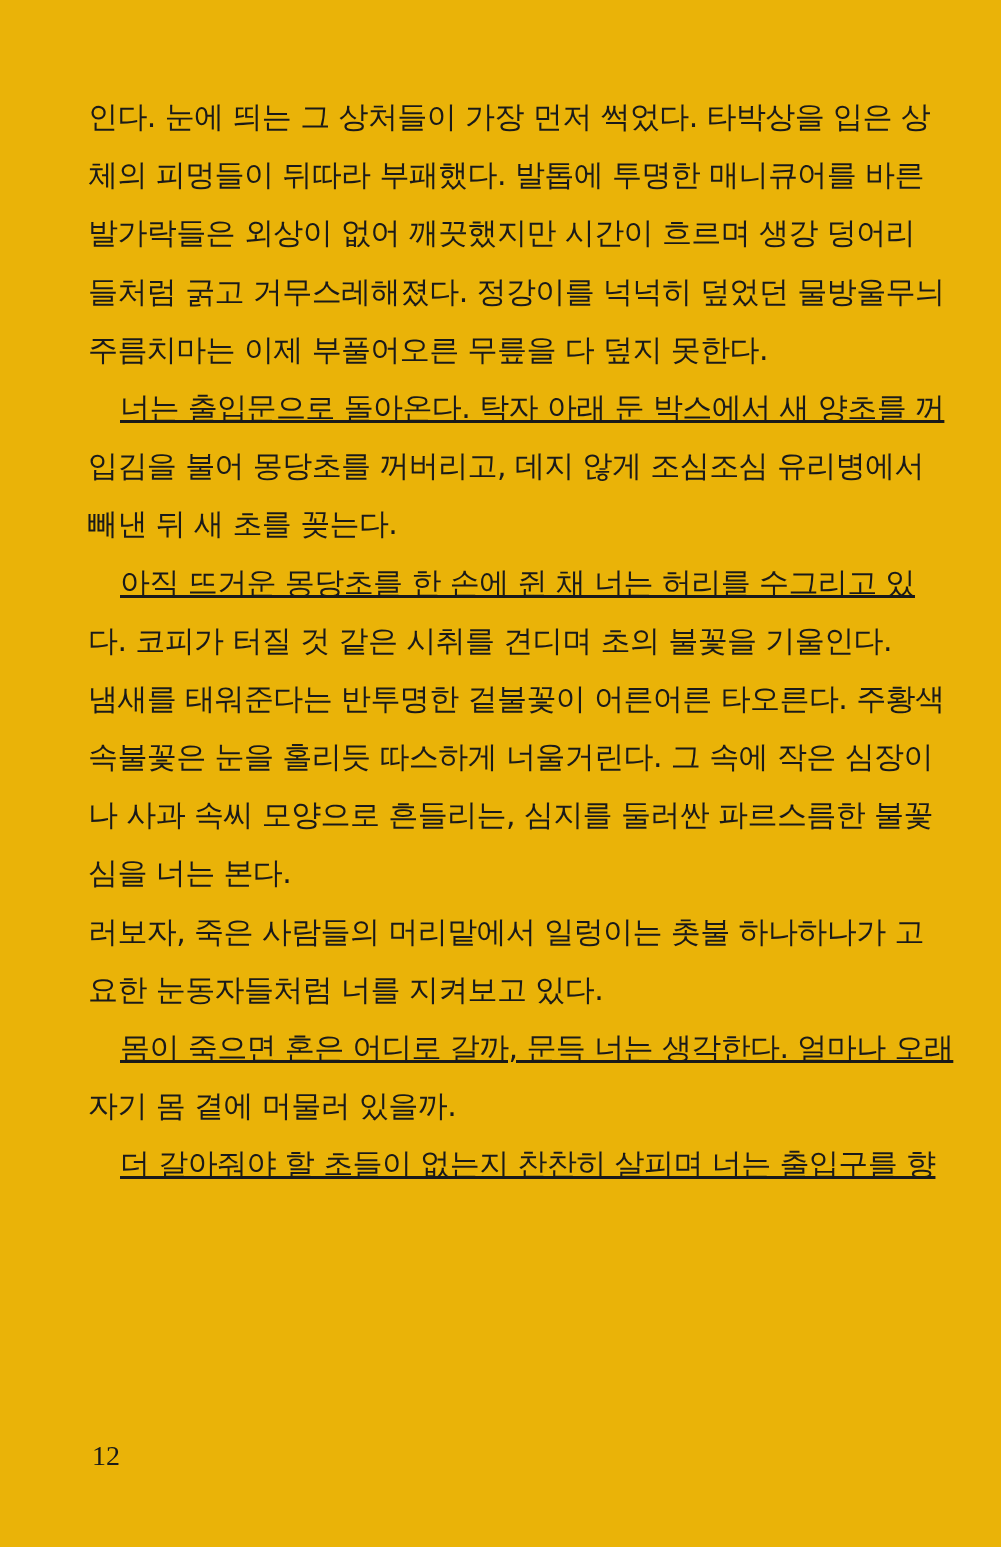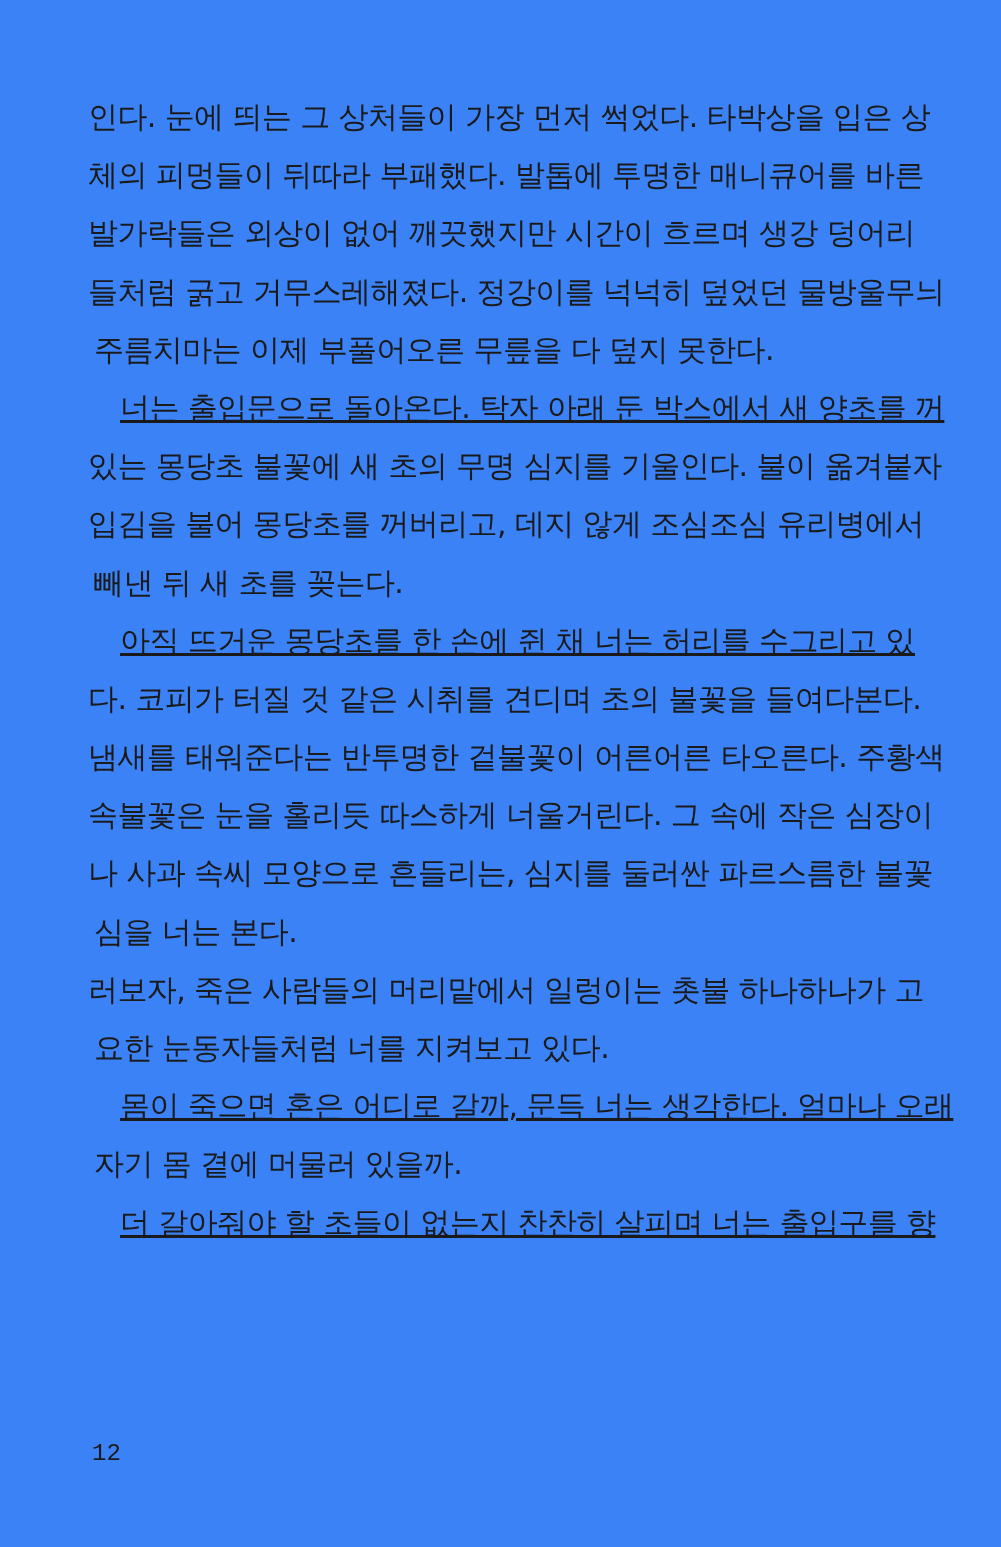--- a/index.html
+++ b/index.html
@@ -1,48 +1,47 @@
 <!DOCTYPE html>
 <html><head>
 <meta charset="utf-8">
 <style>
   html, body { margin: 0; padding: 0; background: #ffffff; }
   body { width: 1001px; height: 1547px; position: relative; overflow: hidden; }
-  .page { position: absolute; left: 0; top: 0; width: 1001px; height: 1547px; background: #3b82f6; }
+  .page { position: absolute; left: 0; top: 0; width: 1001px; height: 1547px; background: #eab308; }
   .text-block { position: absolute; left: 88px; top: 88px; width: 770px; }
   .line {
     height: 58.2px; line-height: 58.2px;
     font-family: "DejaVu Sans", "Liberation Sans", sans-serif;
     font-size: 30px; color: #1a1a1a; white-space: nowrap;
     letter-spacing: -0.6px; text-align: justify; text-align-last: justify;
   }
-  .line.last { text-align-last: left; margin-left: 6px; }
+  .line.last { text-align-last: left; }
   .line.indent { padding-left: 32px; text-decoration: underline; }
   .page-number {
     position: absolute; left: 92px; top: 1440px;
-    font-family: Liberation Mono, monospace;
-    font-size: 24px; color: #1a1a1a;
+    font-family: Liberation Serif, serif;
+    font-size: 28px; color: #1a1a1a;
   }
 </style>
 </head>
 <body>
 
 <div class="page">
   <div class="text-block">
     <div class="line">인다. 눈에 띄는 그 상처들이 가장 먼저 썩었다. 타박상을 입은 상</div>
     <div class="line">체의 피멍들이 뒤따라 부패했다. 발톱에 투명한 매니큐어를 바른</div>
     <div class="line">발가락들은 외상이 없어 깨끗했지만 시간이 흐르며 생강 덩어리</div>
     <div class="line">들처럼 굵고 거무스레해졌다. 정강이를 넉넉히 덮었던 물방울무늬</div>
     <div class="line last">주름치마는 이제 부풀어오른 무릎을 다 덮지 못한다.</div>
     <div class="line indent">너는 출입문으로 돌아온다. 탁자 아래 둔 박스에서 새 양초를 꺼</div>
-    <div class="line">있는 몽당초 불꽃에 새 초의 무명 심지를 기울인다. 불이 옮겨붙자</div>
     <div class="line">입김을 불어 몽당초를 꺼버리고, 데지 않게 조심조심 유리병에서</div>
     <div class="line last">빼낸 뒤 새 초를 꽂는다.</div>
     <div class="line indent">아직 뜨거운 몽당초를 한 손에 쥔 채 너는 허리를 수그리고 있</div>
-    <div class="line">다. 코피가 터질 것 같은 시취를 견디며 초의 불꽃을 들여다본다.</div>
+    <div class="line">다. 코피가 터질 것 같은 시취를 견디며 초의 불꽃을 기울인다.</div>
     <div class="line">냄새를 태워준다는 반투명한 겉불꽃이 어른어른 타오른다. 주황색</div>
     <div class="line">속불꽃은 눈을 홀리듯 따스하게 너울거린다. 그 속에 작은 심장이</div>
     <div class="line">나 사과 속씨 모양으로 흔들리는, 심지를 둘러싼 파르스름한 불꽃</div>
     <div class="line last">심을 너는 본다.</div>
     <div class="line">러보자, 죽은 사람들의 머리맡에서 일렁이는 촛불 하나하나가 고</div>
     <div class="line last">요한 눈동자들처럼 너를 지켜보고 있다.</div>
     <div class="line indent">몸이 죽으면 혼은 어디로 갈까, 문득 너는 생각한다. 얼마나 오래</div>
     <div class="line last">자기 몸 곁에 머물러 있을까.</div>
     <div class="line indent">더 갈아줘야 할 초들이 없는지 찬찬히 살피며 너는 출입구를 향</div>
   </div>

